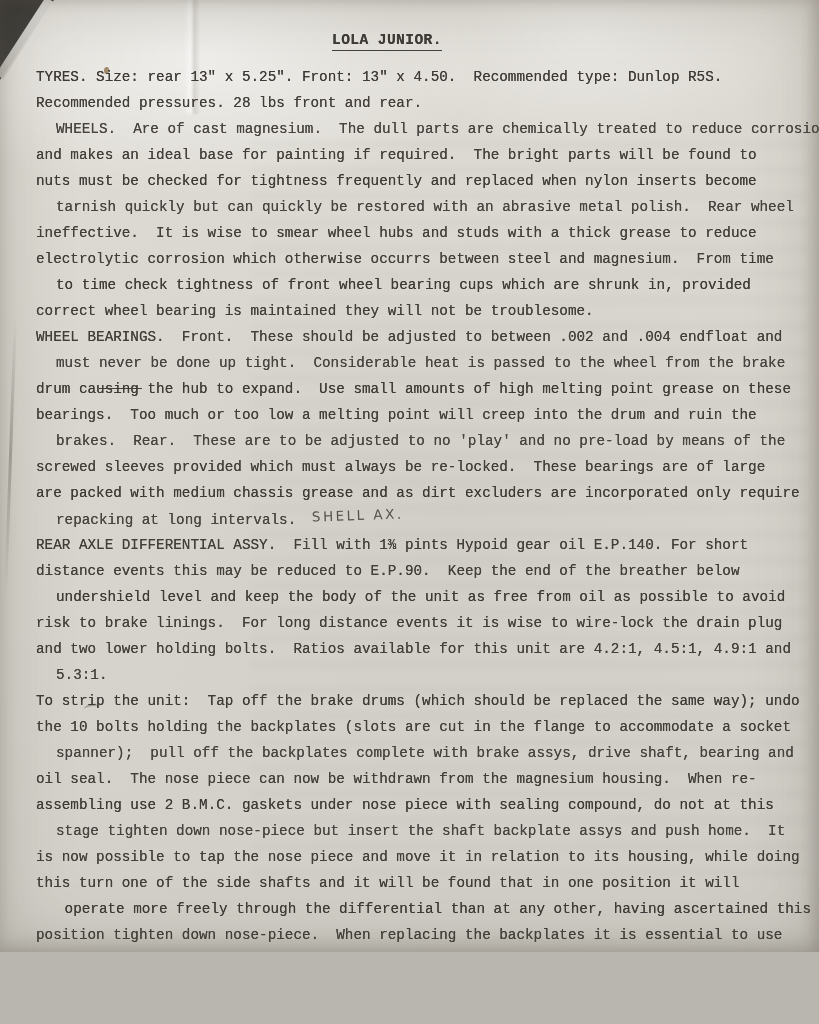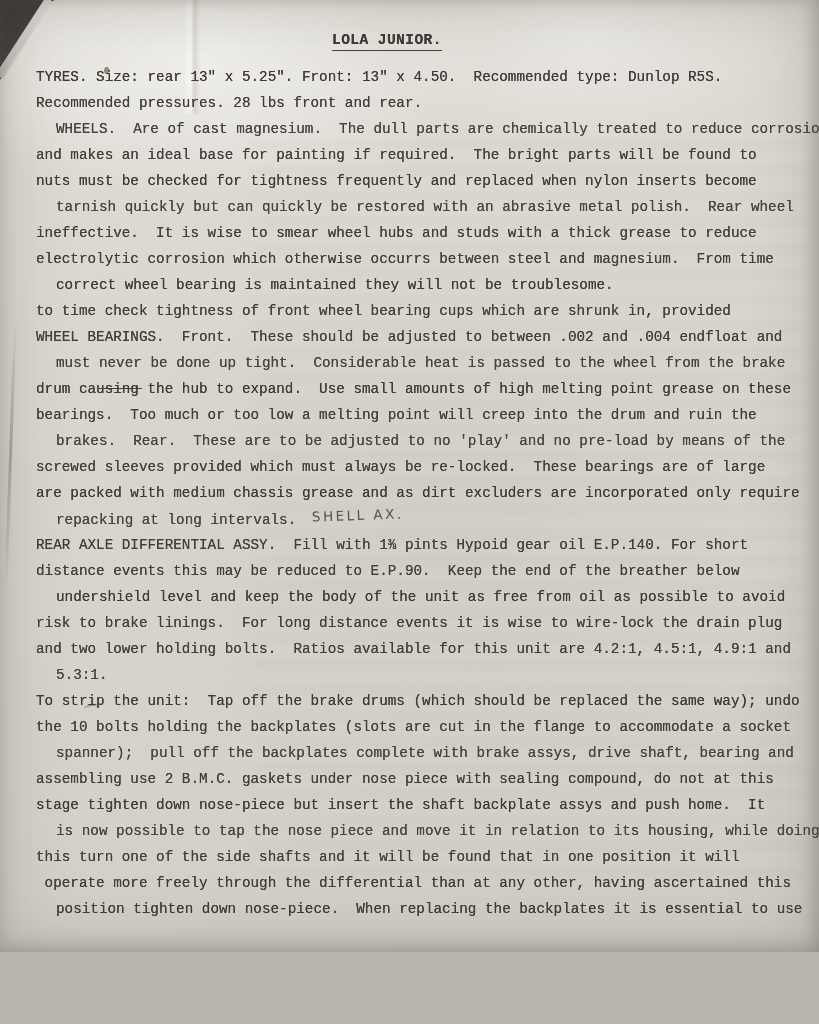--- a/index.html
+++ b/index.html
@@ -100,39 +100,40 @@
 
   <div class="doc-body" id="doc-body">
       <div class="line"><span>TYRES. Size: rear 13" x 5.25". Front: 13" x 4.50.  Recommended type: Dunlop R5S.</span></div>
       <div class="line"><span>Recommended pressures. 28 lbs front and rear.</span></div>
       <div class="line"><span>WHEELS.  Are of cast magnesium.  The dull parts are chemically treated to reduce corrosion</span></div>
       <div class="line"><span>and makes an ideal base for painting if required.  The bright parts will be found to</span></div>
       <div class="line"><span>nuts must be checked for tightness frequently and replaced when nylon inserts become</span></div>
       <div class="line"><span>tarnish quickly but can quickly be restored with an abrasive metal polish.  Rear wheel</span></div>
       <div class="line"><span>ineffective.  It is wise to smear wheel hubs and studs with a thick grease to reduce</span></div>
       <div class="line"><span>electrolytic corrosion which otherwise occurrs between steel and magnesium.  From time</span></div>
+      <div class="line"><span>to time check tightness of front wheel bearing cups which are shrunk in, provided</span></div>
       <div class="line"><span>correct wheel bearing is maintained they will not be troublesome.</span></div>
-      <div class="line"><span>to time check tightness of front wheel bearing cups which are shrunk in, provided</span></div>
       <div class="line"><span>WHEEL BEARINGS.  Front.  These should be adjusted to between .002 and .004 endfloat and</span></div>
       <div class="line"><span>must </span><span class="underline">never</span><span> be done up tight.  Considerable heat is passed to the wheel from the brake</span></div>
       <div class="line"><span>drum causing the hub to expand.  Use small amounts of high melting point grease on these</span></div>
       <div class="line"><span>bearings.  Too much or too low a melting point will creep into the drum and ruin the</span></div>
       <div class="line"><span>brakes.  Rear.  These are to be adjusted to no 'play' and no pre-load by means of the</span></div>
       <div class="line"><span>screwed sleeves provided which must always be re-locked.  These bearings are of large</span></div>
       <div class="line"><span>are packed with medium chassis grease and as dirt excluders are incorporated only require</span></div>
       <div class="line"><span>repacking at long intervals.</span><span class="handwritten">SHELL AX.</span></div>
       <div class="line"><span>REAR AXLE DIFFERENTIAL ASSY.  Fill with 1⅜ pints Hypoid gear oil E.P.140. For short</span></div>
       <div class="line"><span>distance events this may be reduced to E.P.90.  Keep the end of the breather below</span></div>
       <div class="line"><span>undershield level and keep the body of the unit as free from oil as possible to avoid</span></div>
       <div class="line"><span>risk to brake linings.  For long distance events it is wise to wire-lock the drain plug</span></div>
       <div class="line"><span>and two lower holding bolts.  Ratios available for this unit are 4.2:1, 4.5:1, 4.9:1 and</span></div>
       <div class="line"><span>5.3:1.</span></div>
       <div class="line"><span>To strip the unit:  Tap off the brake drums (which should be replaced the same way); undo</span></div>
       <div class="line"><span>the 10 bolts holding the backplates (slots are cut in the flange to accommodate a socket</span></div>
       <div class="line"><span>spanner);  pull off the backplates complete with brake assys, drive shaft, bearing and</span></div>
+      <div class="line"><span>oil seal.  The nose piece can now be withdrawn from the magnesium housing.  When re-</span></div>
       <div class="line"><span>assembling use 2 B.M.C. gaskets under nose piece with sealing compound, do not at this</span></div>
       <div class="line"><span>stage tighten down nose-piece but insert the shaft backplate assys and push home.  It</span></div>
       <div class="line"><span>is now possible to tap the nose piece and move it in relation to its housing, while doing</span></div>
       <div class="line"><span>this turn one of the side shafts and it will be found that in one position it will</span></div>
       <div class="line"><span> operate more freely through the differential than at any other, having ascertained this</span></div>
       <div class="line"><span>position tighten down nose-piece.  When replacing the backplates it is essential to use</span></div>
     </div>
 
   <div class="page-marker">...2</div>
 </div>

